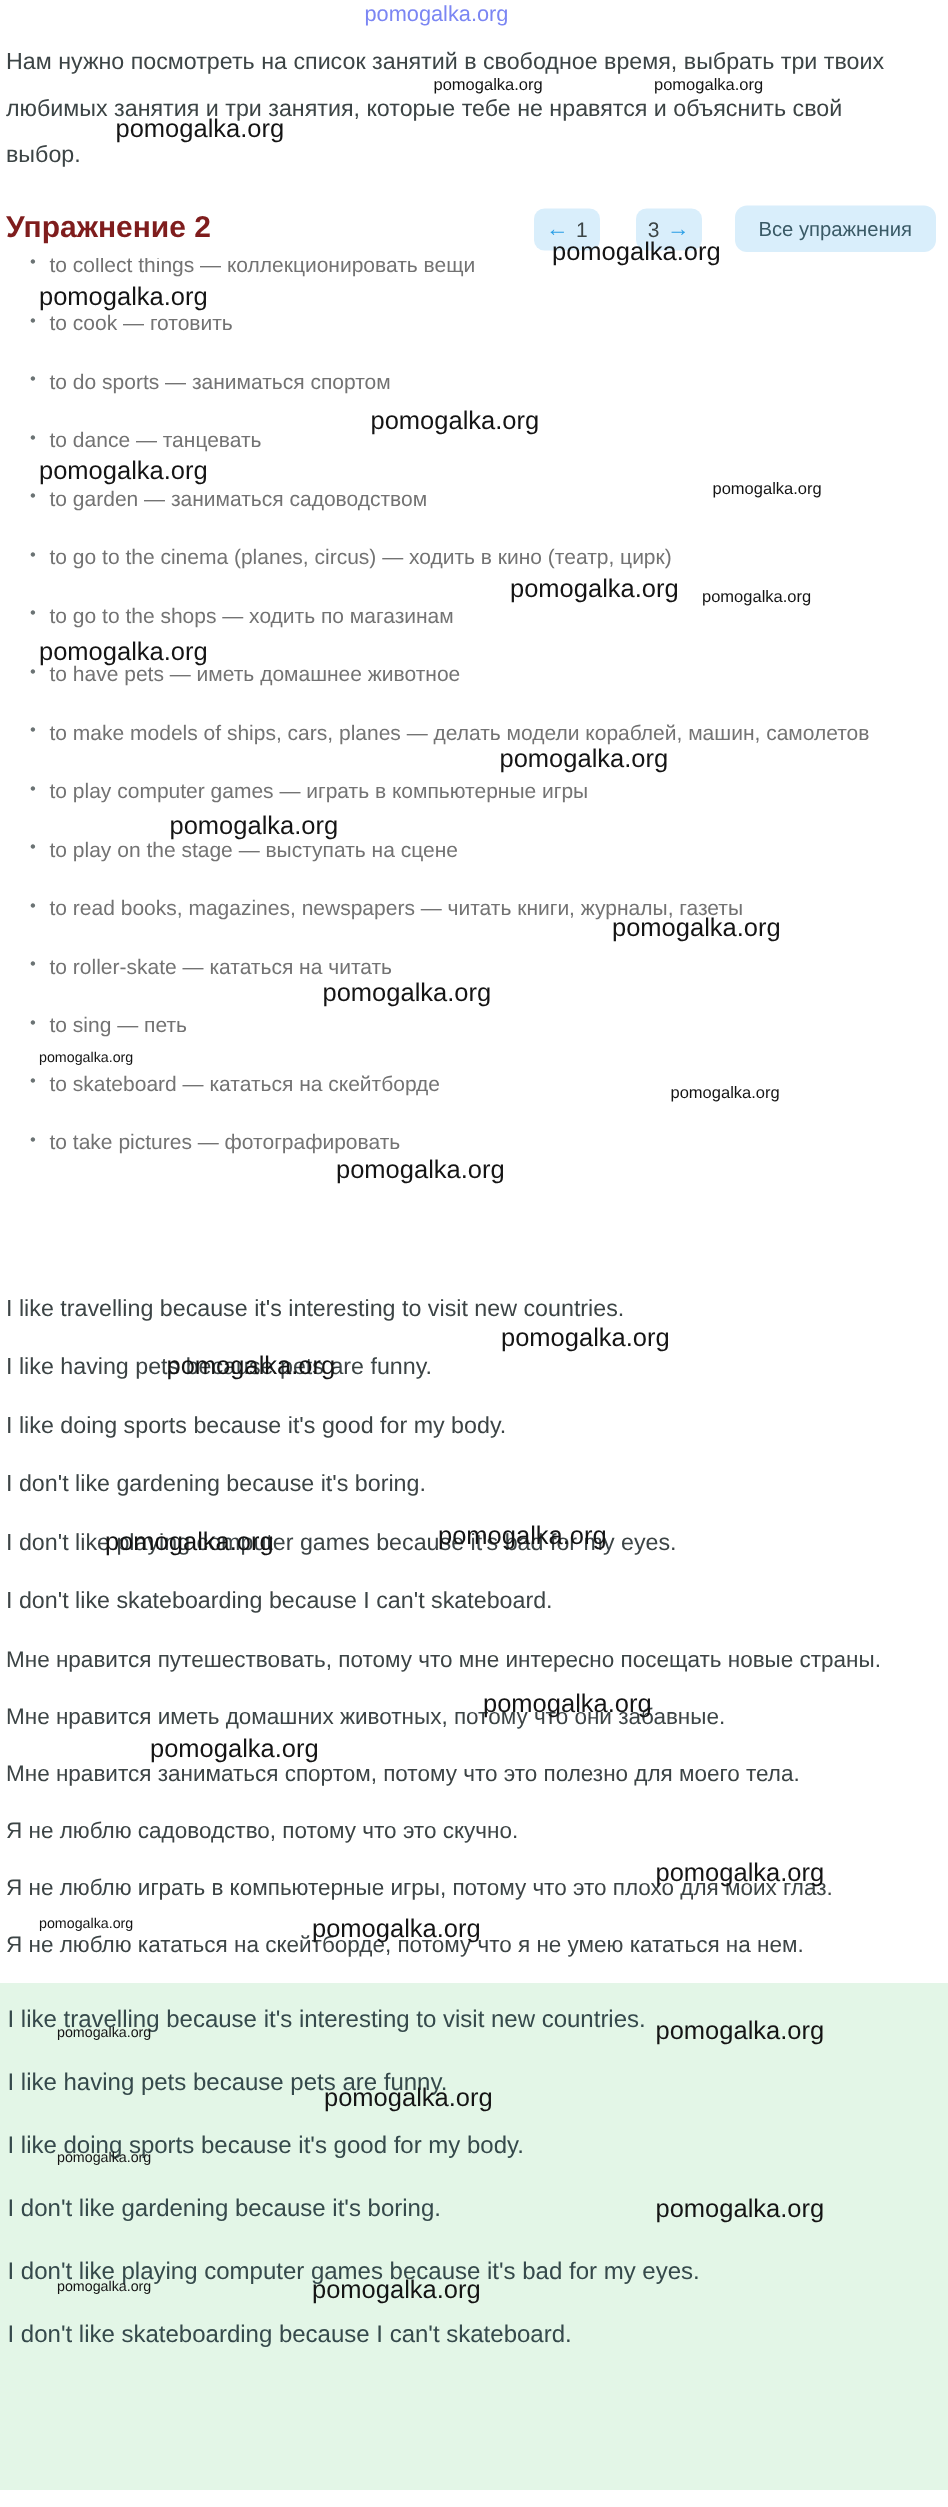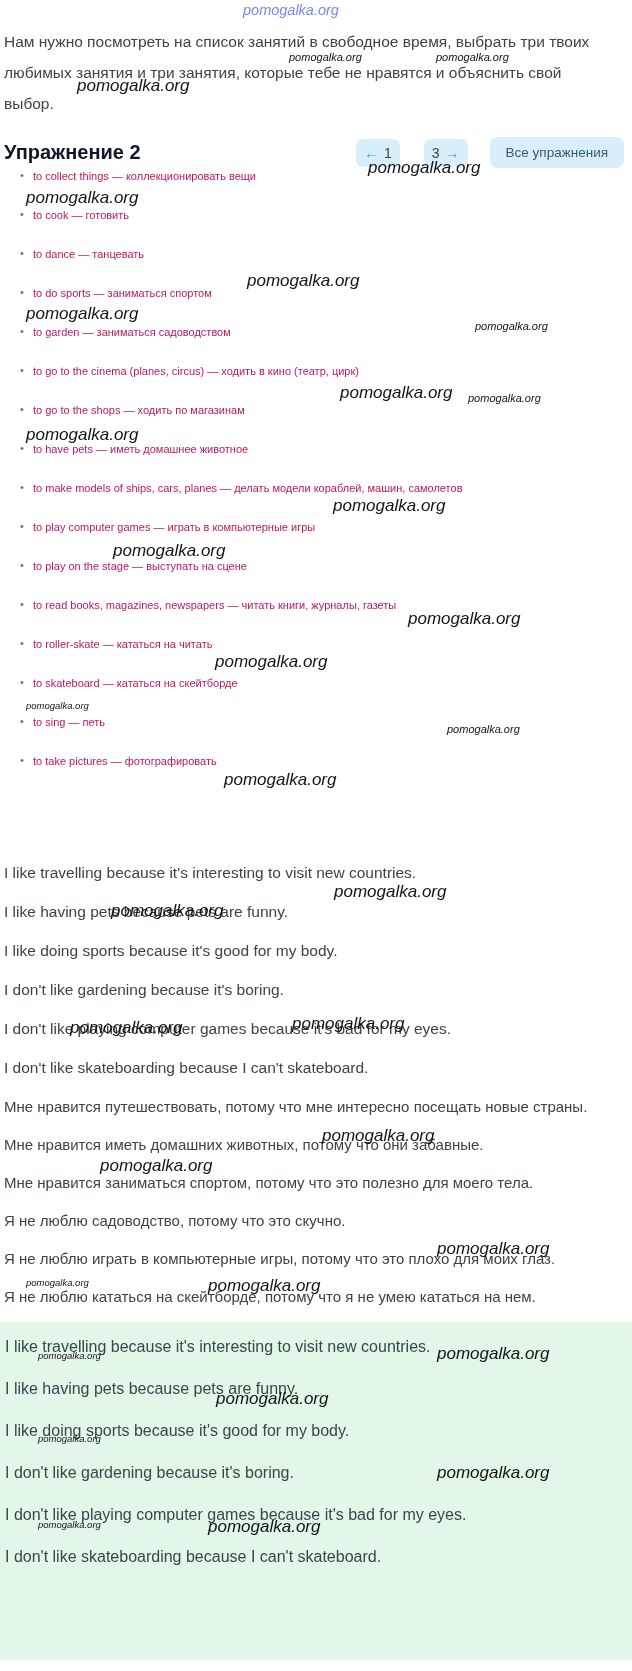--- a/index.html
+++ b/index.html
@@ -27,21 +27,21 @@
 
   
   .exercise-header {
     margin-top: 18px;
     display: flex;
     align-items: center;
   }
   .exercise-title {
     font-size: 20px;
     font-weight: bold;
-    color: #0f172a;
+    color: #7f1d1d;
     margin: 0;
     flex: 1 1 auto;
   }
   .pagination { display: flex; align-items: center; }
   .page-btn {
     border: none;
     background: #d9eefb;
     border-radius: 7px;
     height: 28px;
     min-width: 43px;
@@ -69,24 +69,24 @@
     color: #3a5a66;
     cursor: pointer;
   }
 
   
   .list-clip { overflow: hidden; height: 678px; margin-top: 4px; }
   .activities { margin: -8px 0 0 0; padding: 0; list-style: none; }
   .activities li {
     position: relative;
     padding-left: 29px;
-    font-size: 11px;
+    font-size: 14px;
     line-height: 25px;
     margin-bottom: 14px;
-    color: #be185d;
+    color: #737373;
     max-width: 600px;
   }
   .activities li::before {
     content: "\2022";
     position: absolute;
     left: 16px;
     top: -1px;
     font-size: 11px;
     color: #6b7374;
   }
@@ -126,21 +126,20 @@
 
   
   .wm {
     position: absolute;
     font-size: 17px;
     font-weight: 500;
     color: #141414;
     white-space: nowrap;
     pointer-events: none;
     z-index: 5;
-    font-style: italic;
   }
   .wm-sm { font-size: 11px; font-weight: 400; }
   .wm-xs { font-size: 9.5px; font-weight: 400; }
   .wm-top { font-size: 14.5px; color: #7b86f3; font-weight: 500; }
 </style>
 </head>
 <body>
 
 <div class="page">
 
@@ -158,33 +157,33 @@
         <span class="arrow">→</span>
       </button>
       <button class="all-btn">Все упражнения</button>
     </div>
   </div>
 
   <div class="list-clip">
     <ul class="activities">
       <li>to collect things — коллекционировать вещи</li>
       <li>to cook — готовить</li>
+      <li>to do sports — заниматься спортом</li>
       <li>to dance — танцевать</li>
-      <li>to do sports — заниматься спортом</li>
       <li>to garden — заниматься садоводством</li>
       <li>to go to the cinema (planes, circus) — ходить в кино (театр, цирк)</li>
       <li>to go to the shops — ходить по магазинам</li>
       <li>to have pets — иметь домашнее животное</li>
       <li>to make models of ships, cars, planes — делать модели кораблей, машин, самолетов</li>
       <li>to play computer games — играть в компьютерные игры</li>
       <li>to play on the stage — выступать на сцене</li>
       <li>to read books, magazines, newspapers — читать книги, журналы, газеты</li>
       <li>to roller-skate — кататься на читать</li>
+      <li>to sing — петь</li>
       <li>to skateboard — кататься на скейтборде</li>
-      <li>to sing — петь</li>
       <li>to take pictures — фотографировать</li>
     </ul>
   </div>
 
   <div class="answers">
     <p>I like travelling because it's interesting to visit new countries.</p>
     <p>I like having pets because pets are funny.</p>
     <p>I like doing sports because it's good for my body.</p>
     <p>I don't like gardening because it's boring.</p>
     <p>I don't like playing computer games because it's bad for my eyes.</p>

